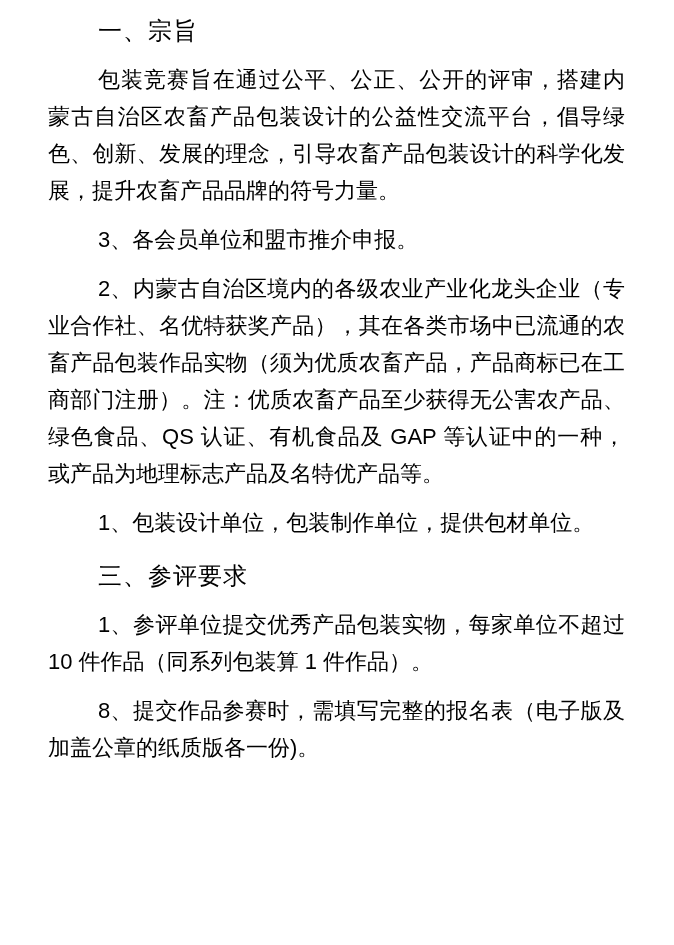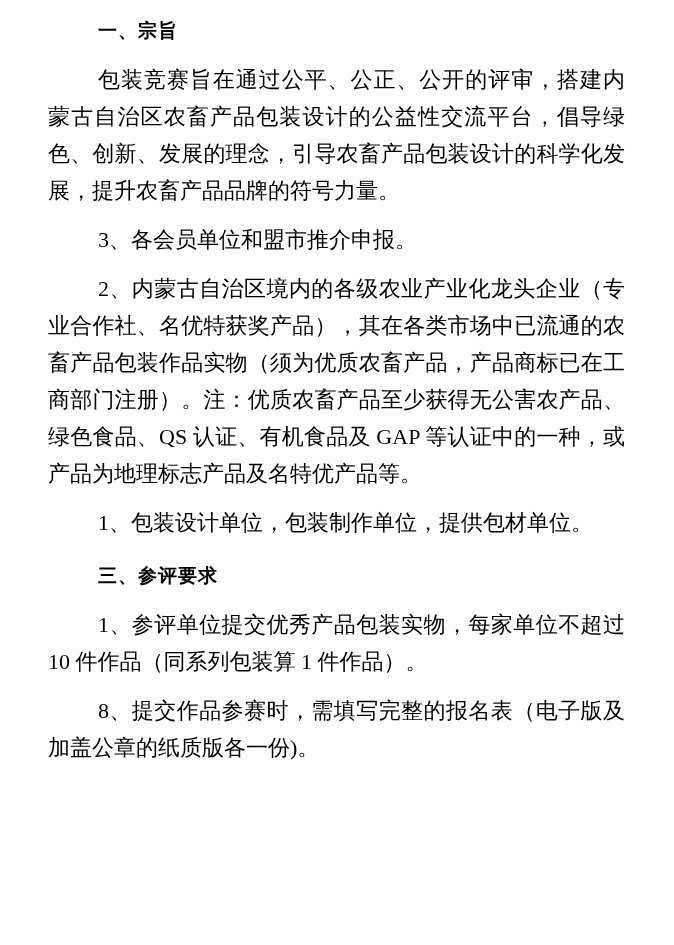--- a/index.html
+++ b/index.html
@@ -12,32 +12,32 @@
     width: 674px;
     height: 945px;
     box-sizing: border-box;
     background: #ffffff;
     color: #000000;
     padding: 12px 49px 0 48px;
     overflow: hidden;
   }
   .heading {
     font-family: "Liberation Sans", sans-serif;
-    font-weight: bold;
-    font-size: 19px;
+    font-weight: normal;
+    font-size: 24px;
     line-height: 37px;
     margin: 16px 0 8px 0;
     text-indent: 50px;
     letter-spacing: 1px;
   }
   .heading.first {
     margin-top: 0;
   }
   .para {
-    font-family: Liberation Serif, serif;
+    font-family: Liberation Sans, sans-serif;
     font-size: 22px;
     line-height: 37px;
     margin: 12px 0;
     text-indent: 50px;
     text-align: justify;
   }
   section { margin: 0; padding: 0; }
 </style>
 </head>
 <body>

